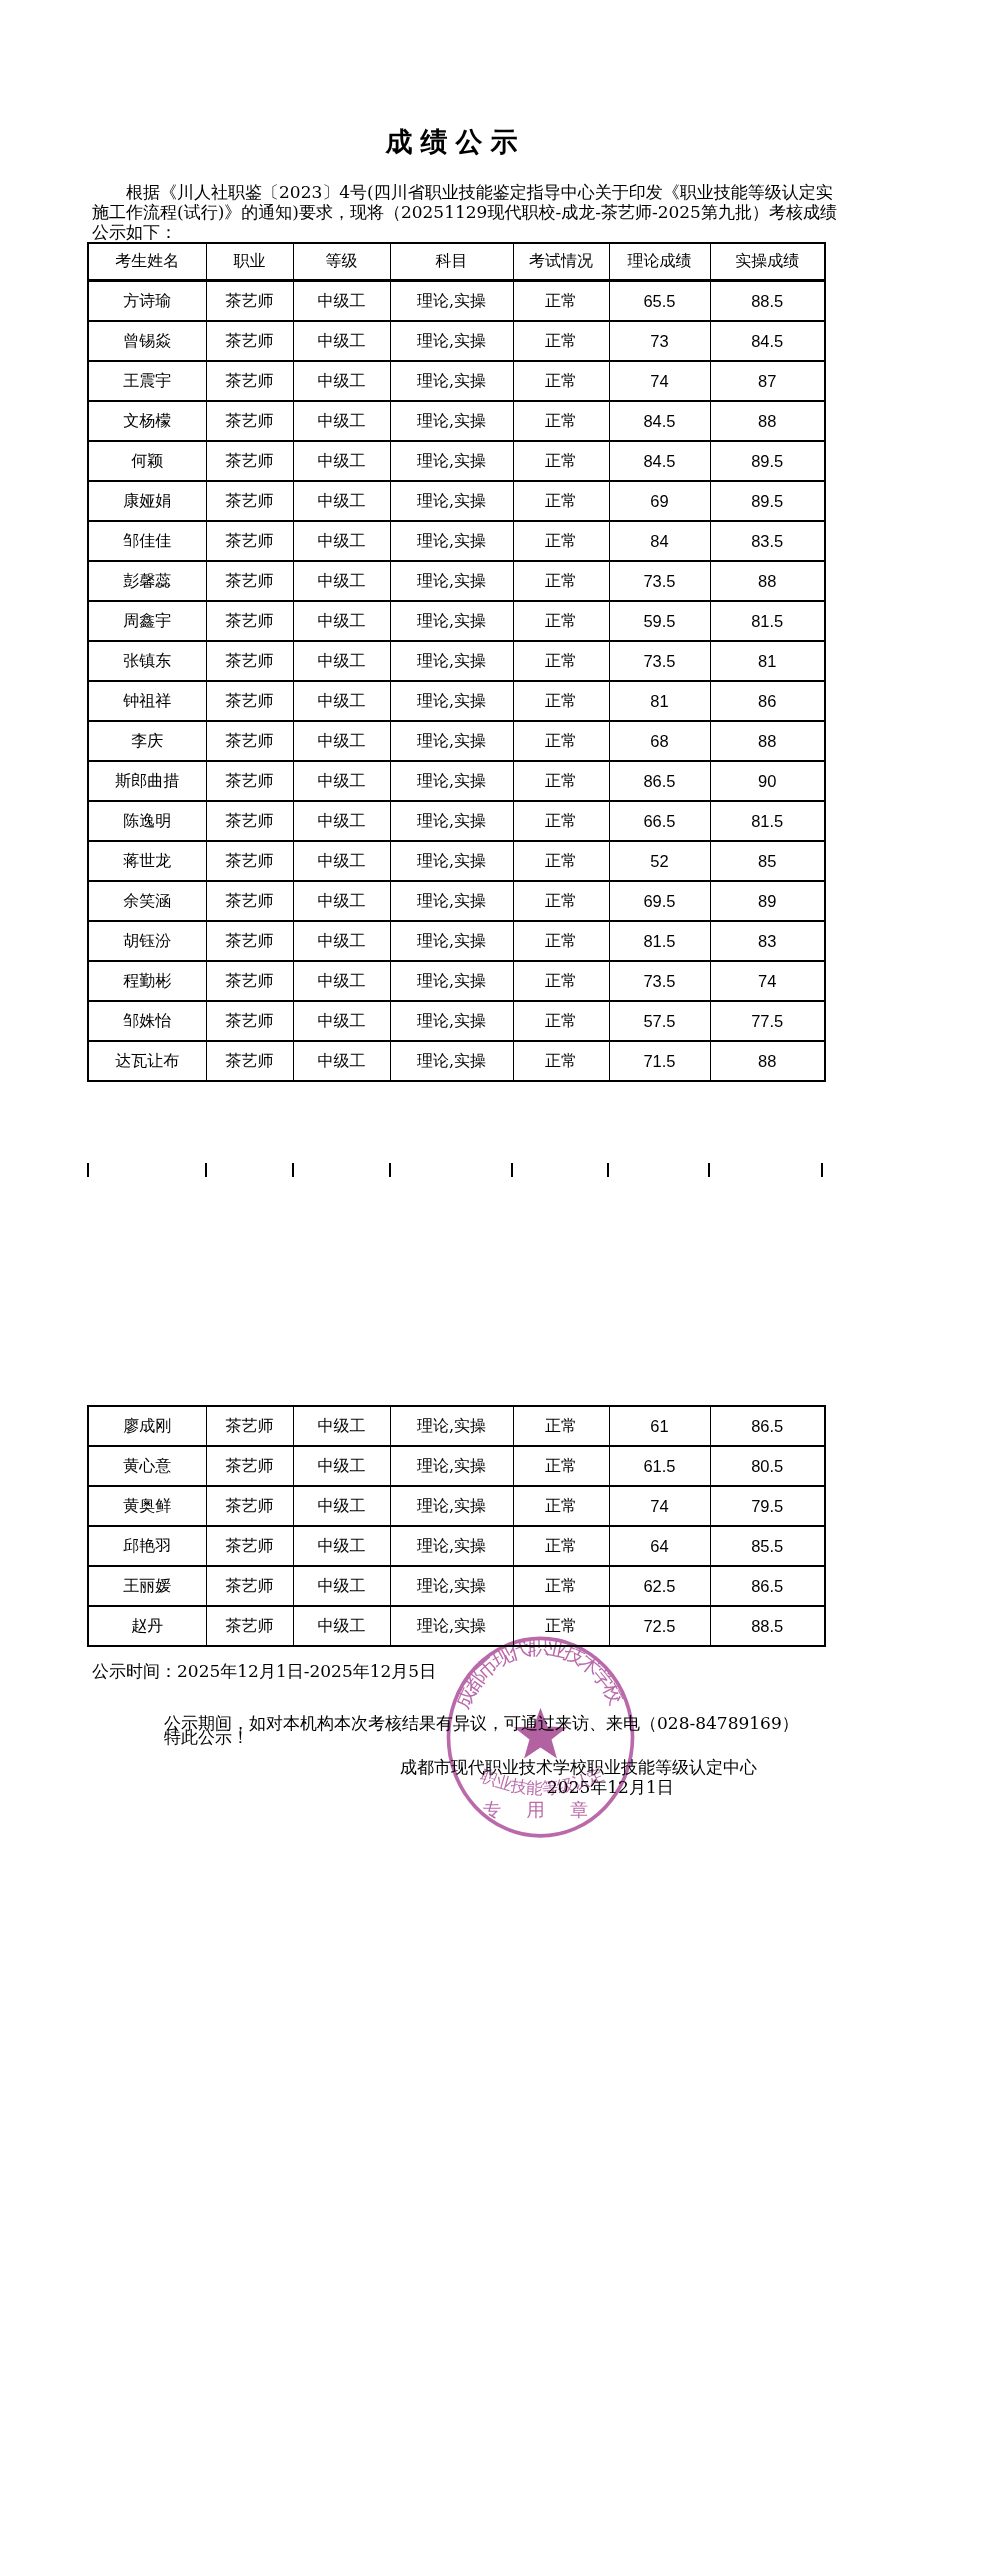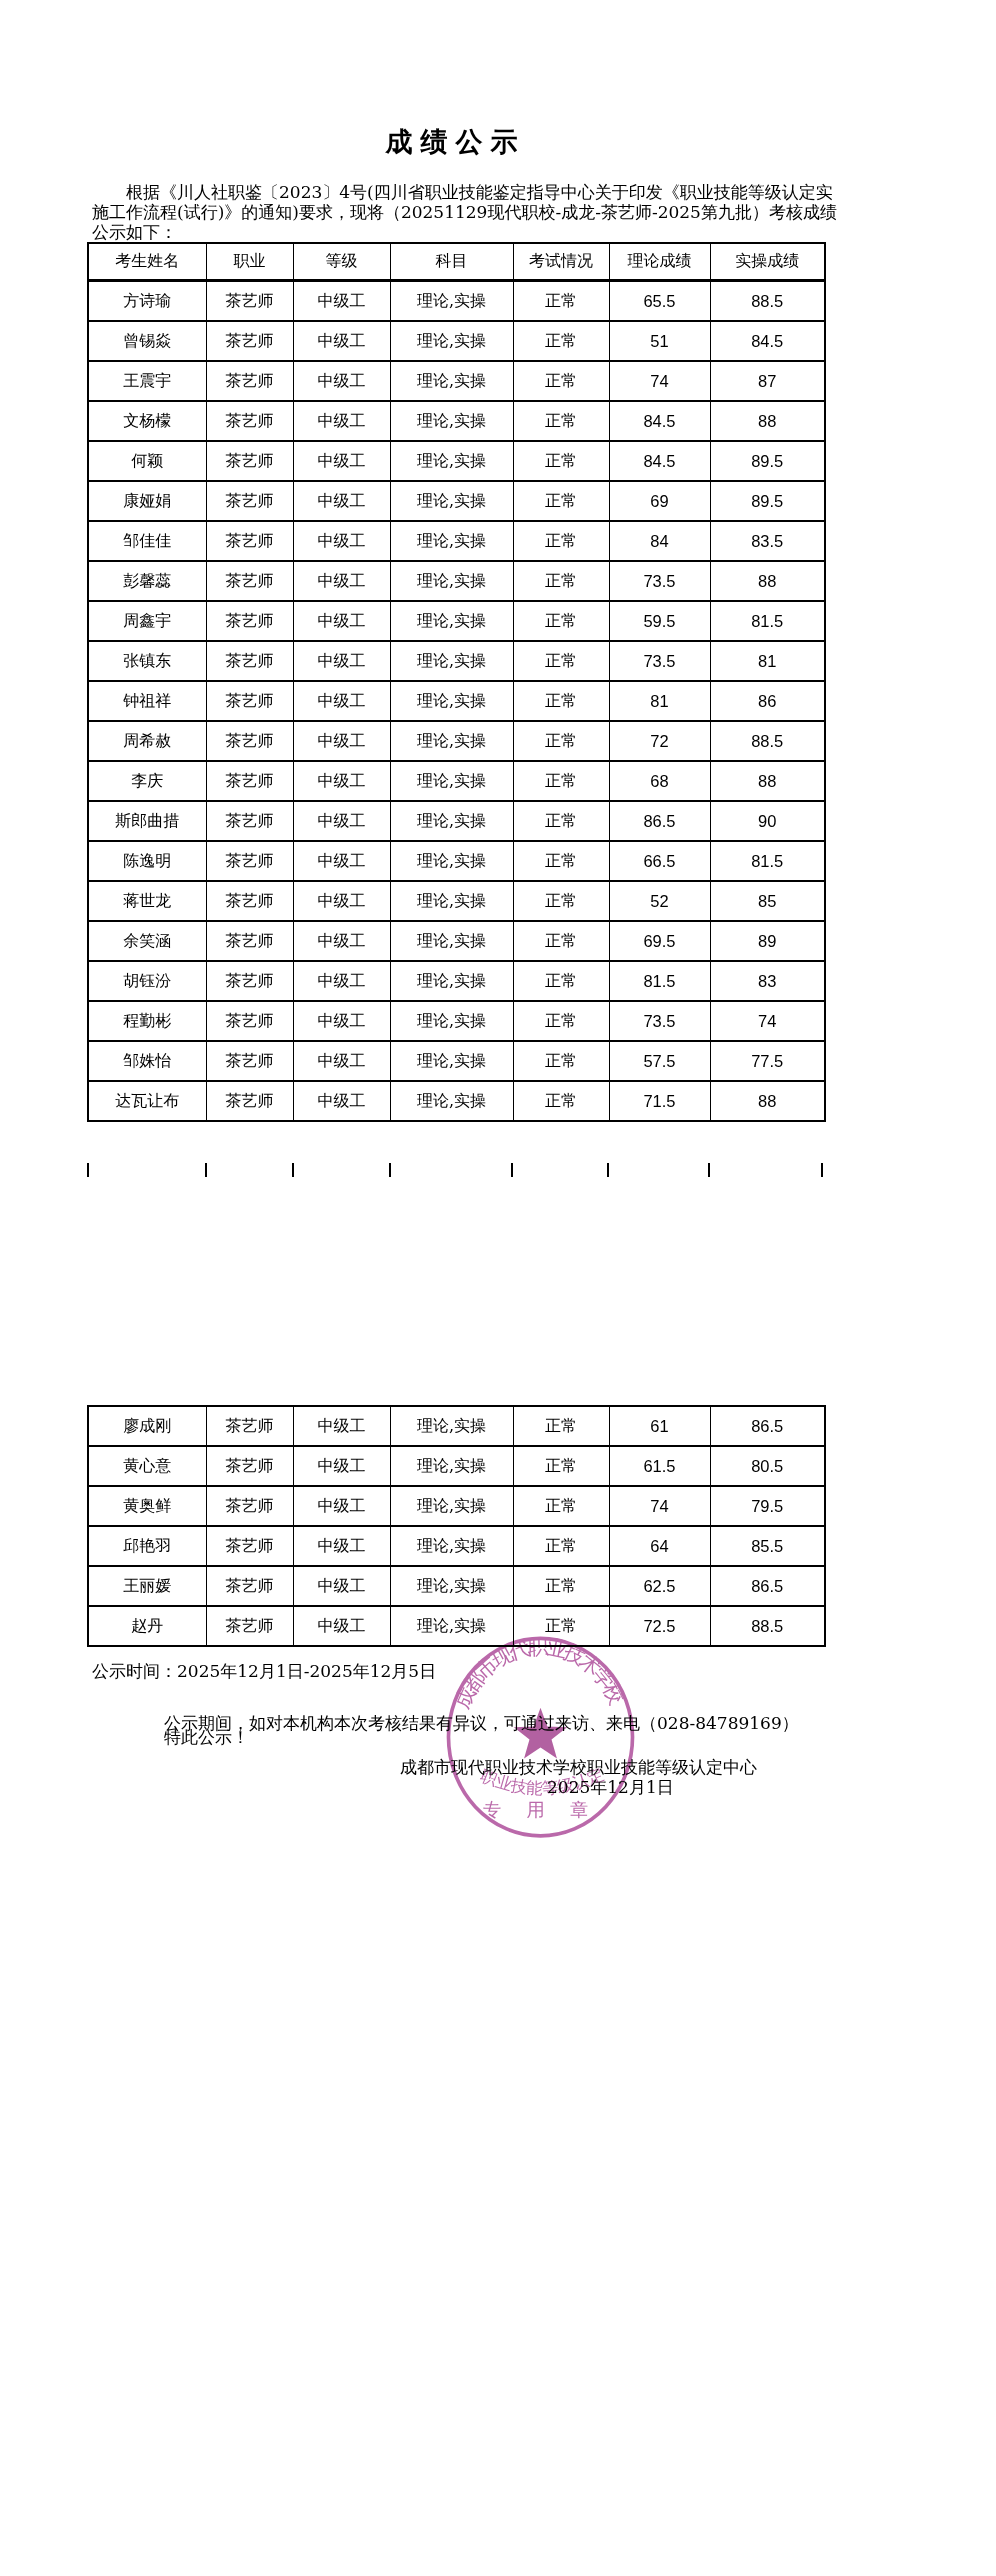--- a/index.html
+++ b/index.html
@@ -99,21 +99,21 @@
           <td>正常</td>
           <td class="num">65.5</td>
           <td class="num">88.5</td>
         </tr>
         <tr>
           <td>曾锡焱</td>
           <td>茶艺师</td>
           <td>中级工</td>
           <td>理论,实操</td>
           <td>正常</td>
-          <td class="num">51</td>
+          <td class="num">73</td>
           <td class="num">84.5</td>
         </tr>
         <tr>
           <td>王震宇</td>
           <td>茶艺师</td>
           <td>中级工</td>
           <td>理论,实操</td>
           <td>正常</td>
           <td class="num">74</td>
           <td class="num">87</td>
@@ -182,29 +182,20 @@
           <td class="num">81</td>
         </tr>
         <tr>
           <td>钟祖祥</td>
           <td>茶艺师</td>
           <td>中级工</td>
           <td>理论,实操</td>
           <td>正常</td>
           <td class="num">81</td>
           <td class="num">86</td>
-        </tr>
-        <tr>
-          <td>周希赦</td>
-          <td>茶艺师</td>
-          <td>中级工</td>
-          <td>理论,实操</td>
-          <td>正常</td>
-          <td class="num">72</td>
-          <td class="num">88.5</td>
         </tr>
         <tr>
           <td>李庆</td>
           <td>茶艺师</td>
           <td>中级工</td>
           <td>理论,实操</td>
           <td>正常</td>
           <td class="num">68</td>
           <td class="num">88</td>
         </tr>

